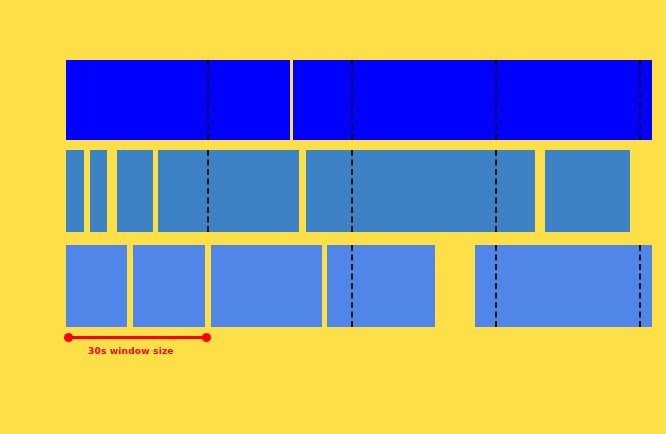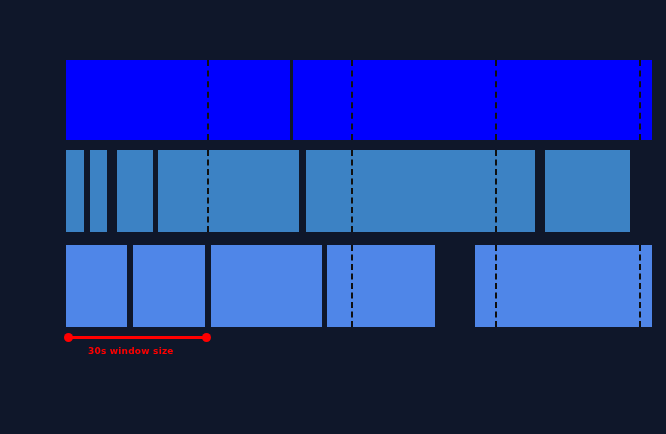--- a/index.html
+++ b/index.html
@@ -4,21 +4,21 @@
 <style>
   html, body {
     margin: 0;
     padding: 0;
     background: #000000;
   }
   #figure {
     position: relative;
     width: 666px;
     height: 434px;
-    background: #0f172a;
+    background: #fde047;
     overflow: hidden;
     font-family: "DejaVu Sans", sans-serif;
   }
   .plot-area {
     position: absolute;
     left: 0;
     top: 0;
     width: 666px;
     height: 434px;
   }

